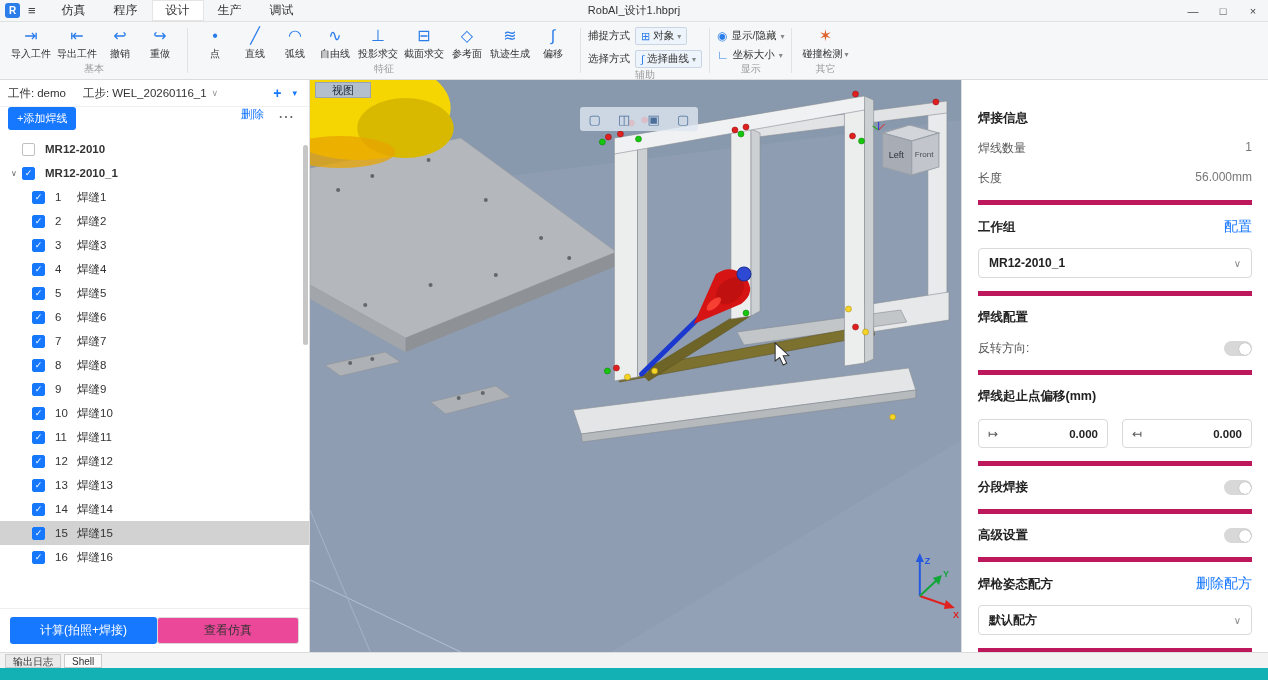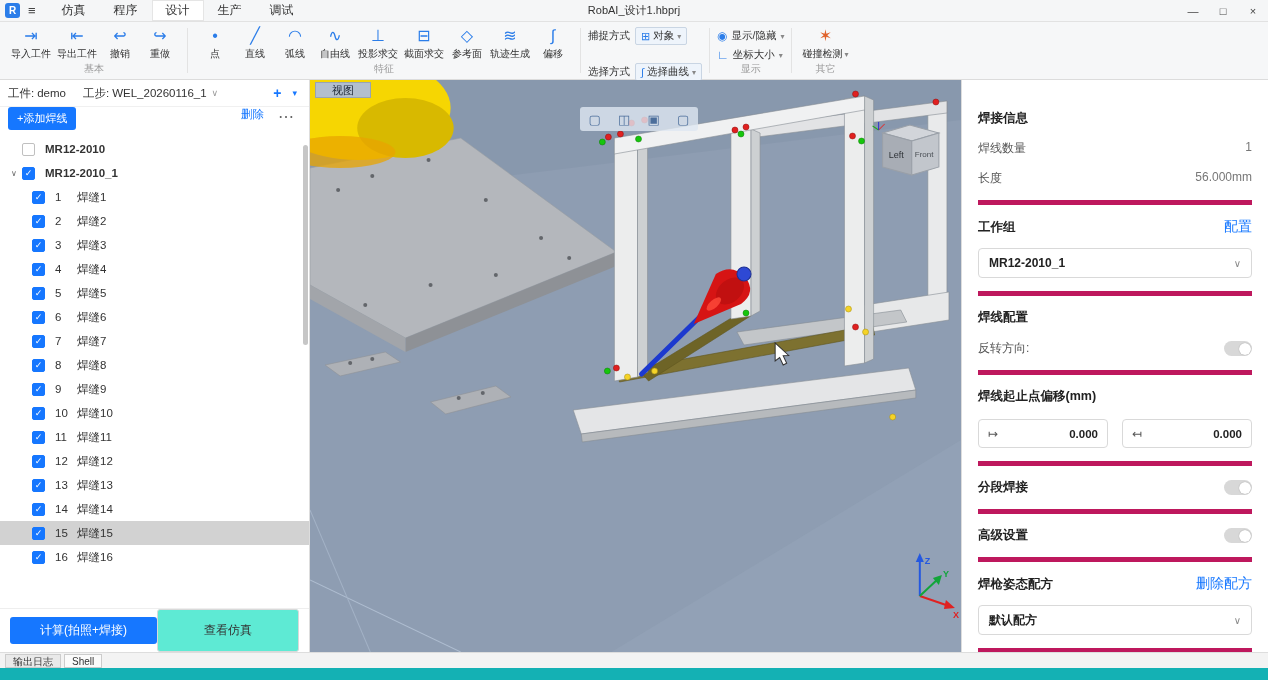--- a/index.html
+++ b/index.html
@@ -21,21 +21,21 @@
   .win-controls { margin-left:auto; display:flex; }
   .wc { width:30px; height:22px; display:flex; align-items:center; justify-content:center;
     color:#444; font-size:11px; }
 
   
   .ribbon { height:58px; background:#f6f7f8; border-bottom:1px solid #dcdcdc;
     display:flex; align-items:stretch; padding:0 3px; }
   .ribbon-group { display:flex; flex-direction:column; }
   .rg-content { flex:1; display:flex; align-items:flex-start; padding:3px 5px 0; }
   .rg-content.combo, .rg-content.small { flex-direction:column; align-items:flex-start; }
-  .rg-content.combo { gap:18px; padding-top:5px; }
+  .rg-content.combo { gap:5px; padding-top:5px; }
   .rg-content.small { gap:5px; padding-top:7px; }
   .rbtn { display:flex; flex-direction:column; align-items:center; min-width:40px;
     padding:1px 3px; gap:1px; }
   .rglyph { font-size:16px; line-height:20px; height:20px; }
   .lblrow { display:flex; align-items:center; gap:2px; }
   .rlabel { font-size:10px; color:#333; white-space:nowrap; }
   .dd { color:#888; font-size:8px; }
   .rg-label { text-align:center; font-size:10px; color:#999; padding-bottom:3px; }
   .ribbon-sep { width:1px; background:#e3e3e3; margin:6px 2px; }
   .combo-row { display:flex; align-items:center; gap:5px; font-size:10.5px; color:#333; }
@@ -73,21 +73,21 @@
     flex:none; display:flex; align-items:center; justify-content:center; font-size:9px; color:#fff; }
   .cb.checked { background:#1677ff; border-color:#1677ff; }
   .root-label { font-weight:bold; margin-left:10px; }
   .row-num { width:22px; margin-left:10px; }
   .scroll-thumb { position:absolute; right:1px; top:8px; width:5px; height:200px;
     background:#c6c6c6; border-radius:3px; }
   .lp-footer { height:44px; display:flex; align-items:center; padding:0 10px;
     border-top:1px solid #eee; }
   .calc-btn { flex:1.05; height:27px; background:#1677ff; color:#fff; border:none;
     border-radius:3px; font-size:12px; font-family:inherit; }
-  .sim-btn { flex:1; height:43px; background:#5eead4; border:1px solid #d9d9d9;
+  .sim-btn { flex:1; height:27px; background:#ec4899; border:1px solid #d9d9d9;
     border-radius:3px; font-size:12px; color:#333; font-family:inherit; }
 
   
   .viewport { flex:1; position:relative; background:#8e9db2; overflow:hidden; }
   .viewport svg { position:absolute; inset:0; width:100%; height:100%; }
   .view-tab { position:absolute; top:2px; left:5px; background:#b3bfcd; border:1px solid #98a4b2;
     color:#1f2937; font-size:11px; padding:0 16px; height:16px; line-height:15px; }
   .float-toolbar { position:absolute; left:270px; top:27px; width:118px; height:24px;
     background:rgba(223,231,241,.8); border-radius:3px; display:flex; align-items:center;
     justify-content:space-around; }

